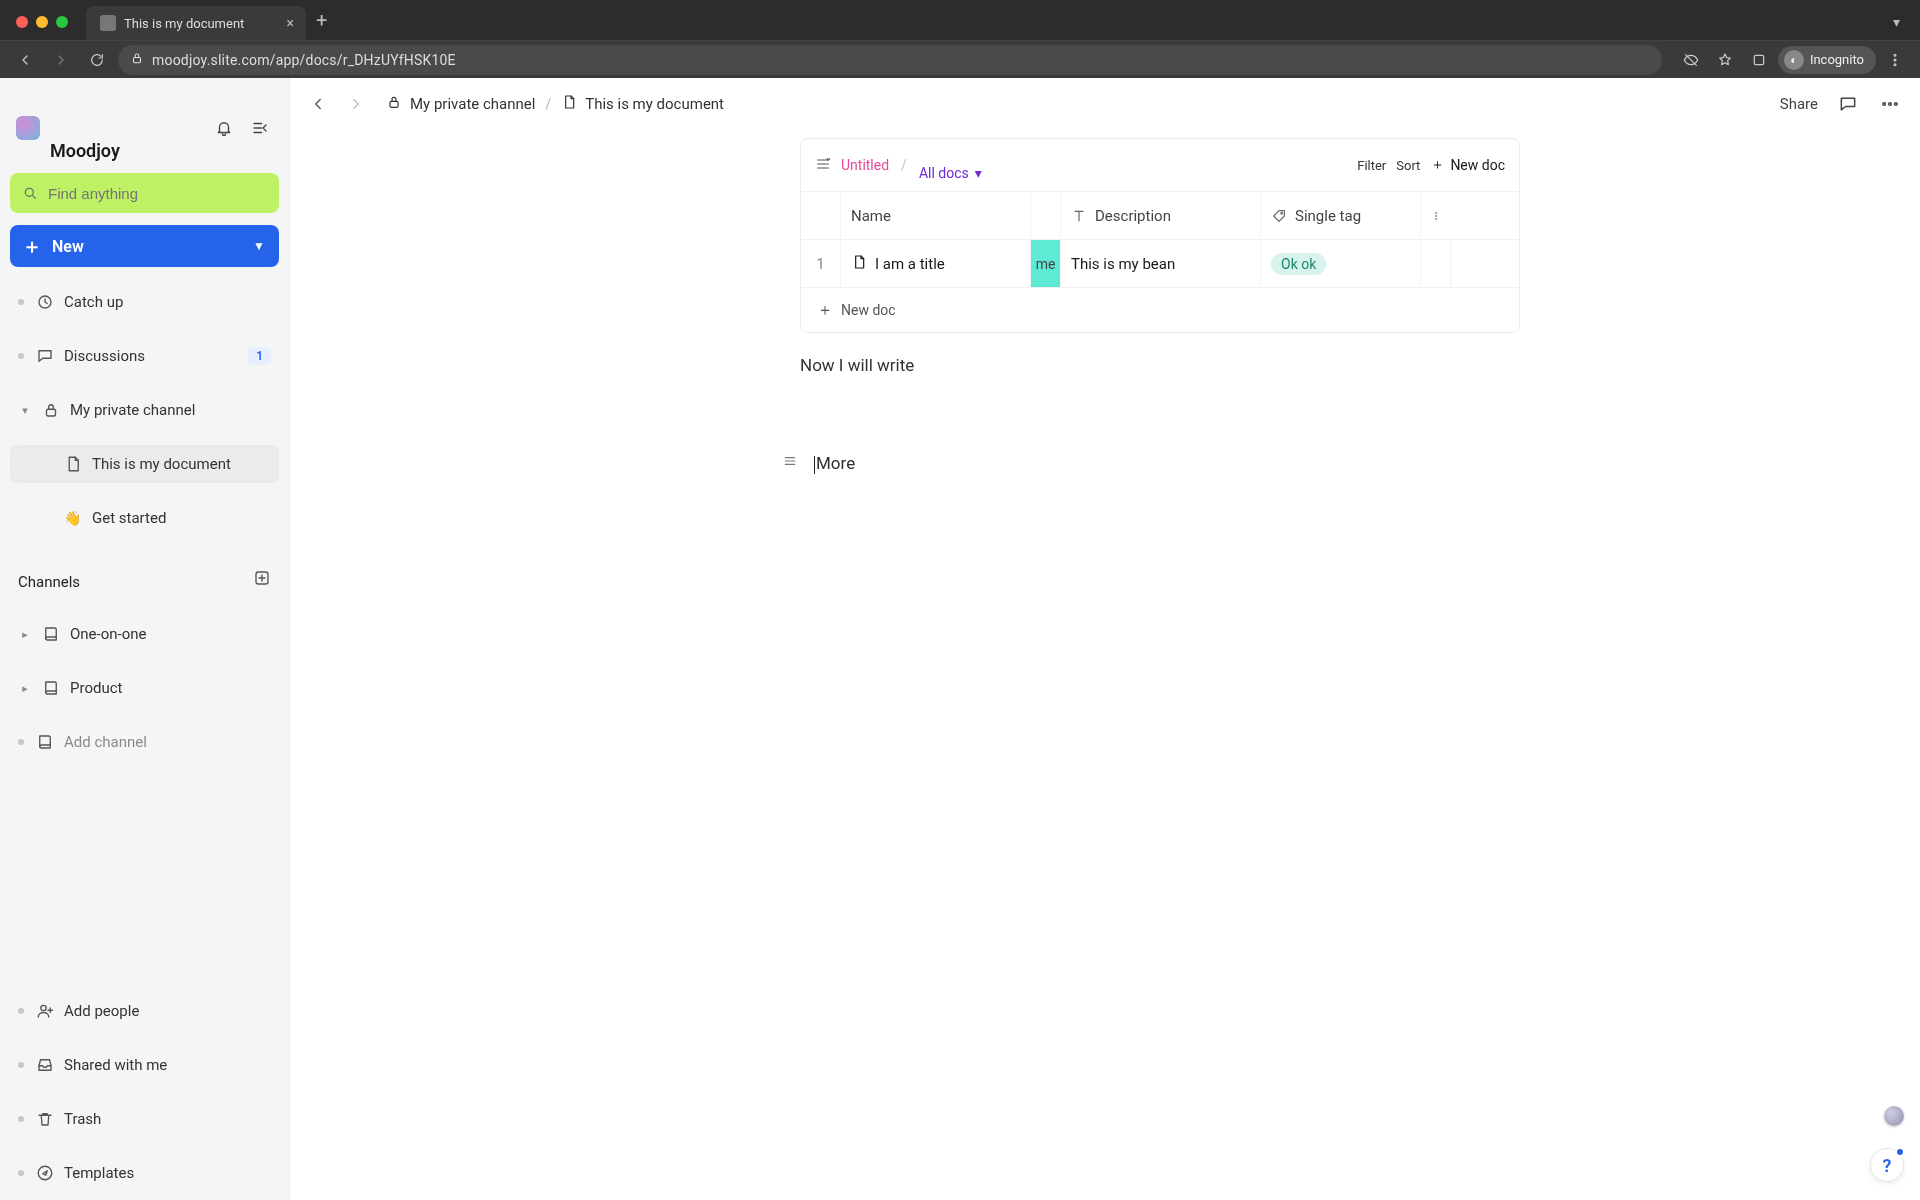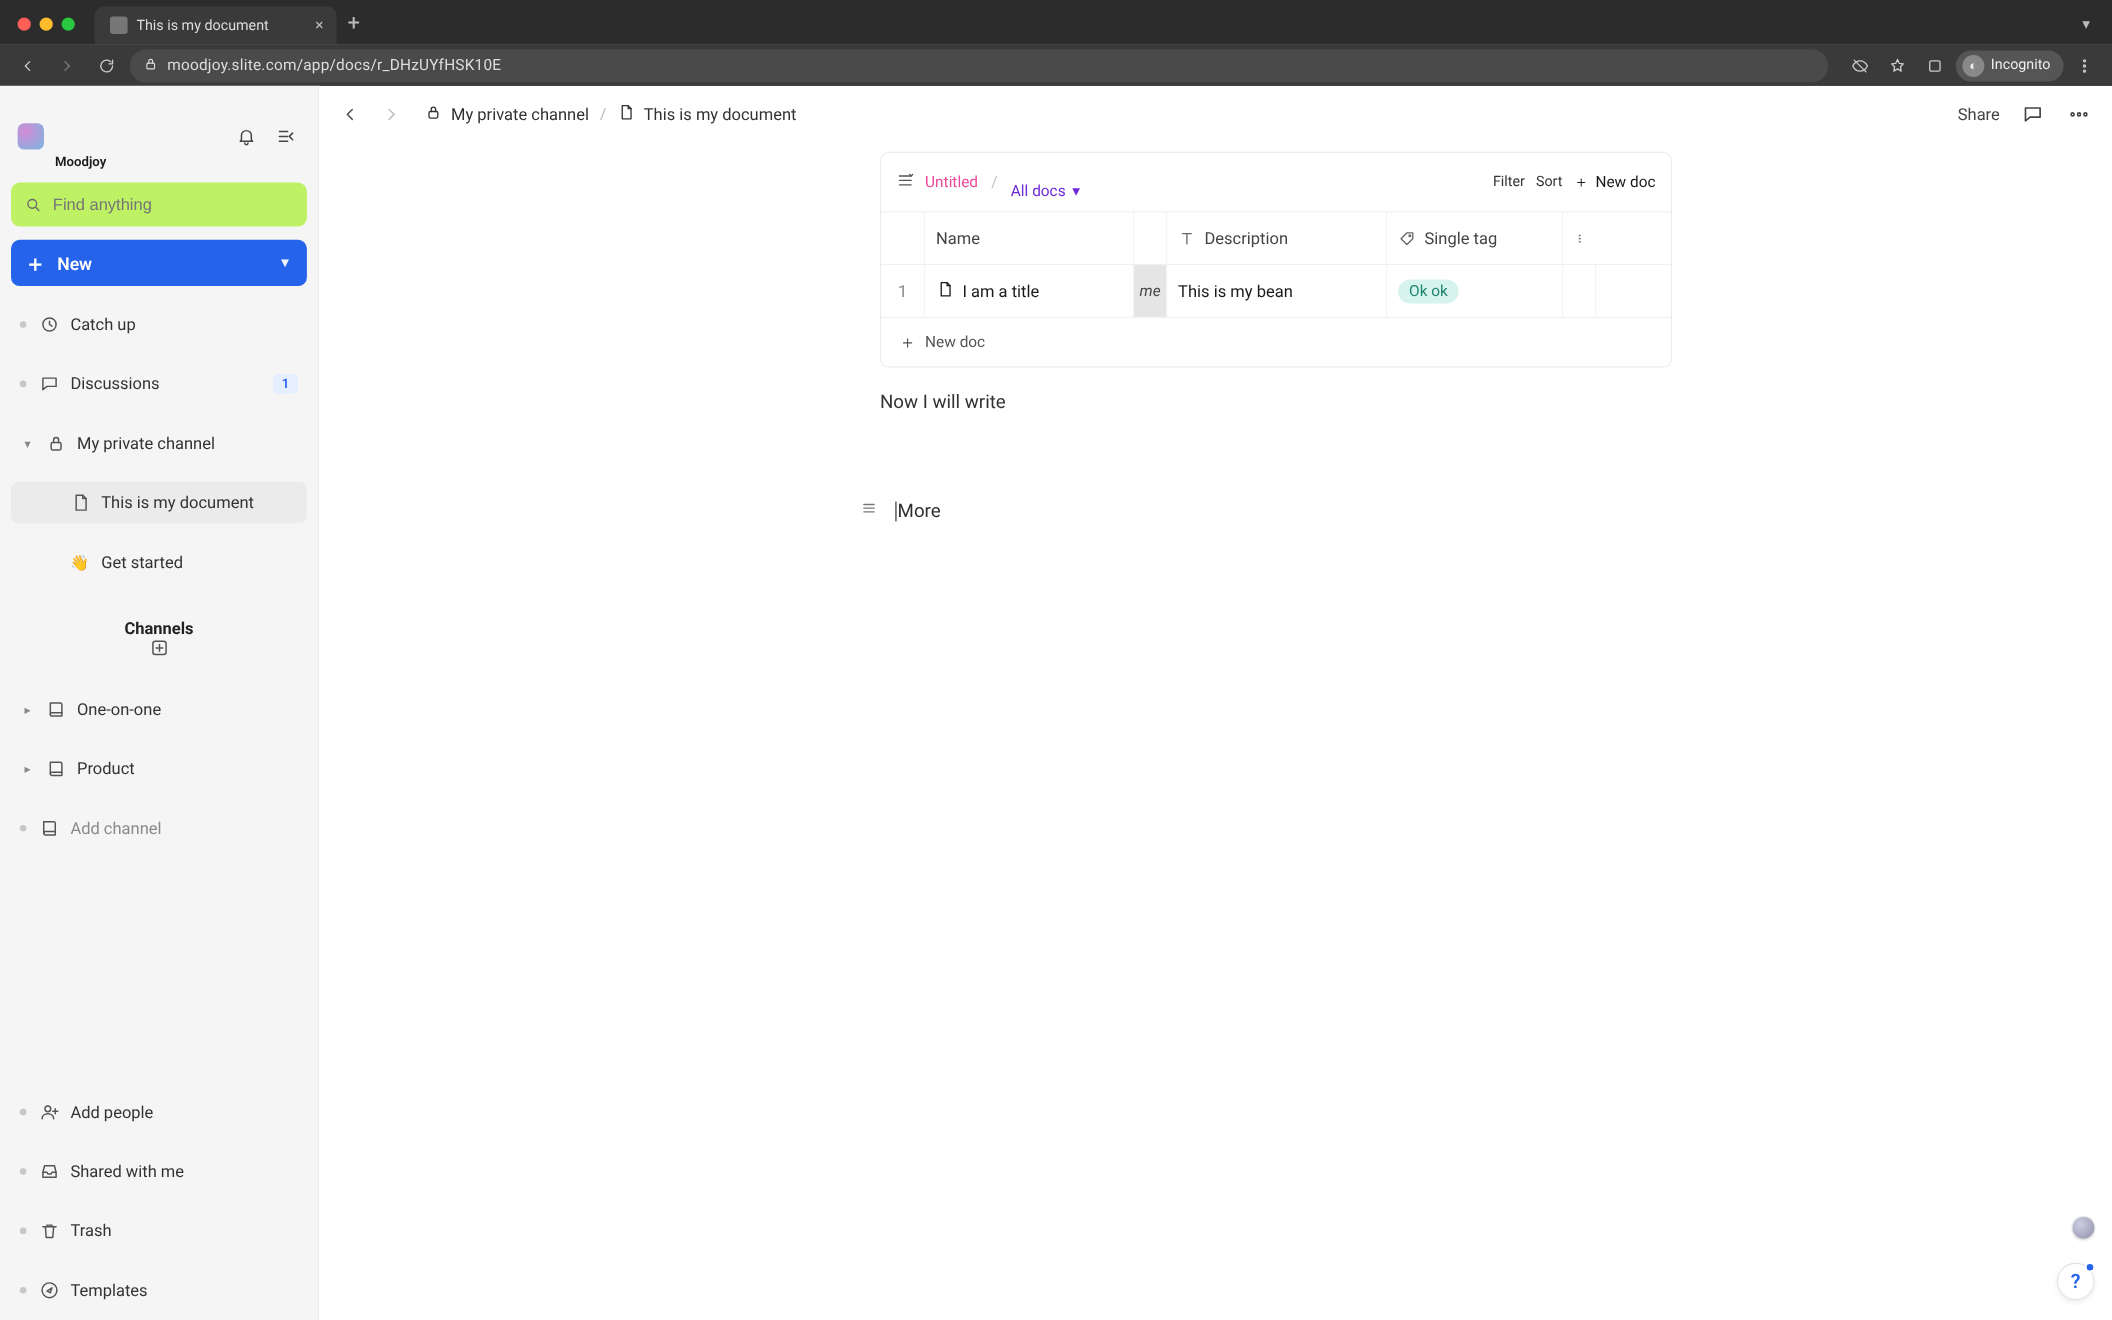--- a/index.html
+++ b/index.html
@@ -61,21 +61,21 @@
   
   .app { display:flex; height: calc(100vh - 78px); background:#fff; }
 
   
   .sidebar {
     width: 290px; background:#f5f5f5; border-right:1px solid #ececec;
     display:flex; flex-direction:column; padding: 12px 10px 8px;
   }
   .ws-row { display:flex; align-items:center; gap:10px; padding: 4px 6px 12px; }
   .ws-avatar { width:24px; height:24px; border-radius:6px; background: radial-gradient(circle at 30% 30%, #d28bd5, #7ab6e0); }
-  .ws-name { font-weight:600; font-size:12px; flex:1;margin-top:46px; }
+  .ws-name { font-weight:600; font-size:18px; flex:1;margin-top:46px; }
   .ws-actions { display:flex; gap:10px; color:#444; }
   .ws-actions .ic { width:26px; height:26px; display:flex; align-items:center; justify-content:center; cursor:pointer; border-radius:5px; }
 
   .search {
     display:flex; align-items:center; gap:10px; background:#bef264;
     border-radius:8px; height:40px; padding:0 12px; color:#6a6a6a; margin-bottom:12px;
   }
   .search svg { width:16px; height:16px; color:#6a6a6a; }
   .search-input { border:none; background:transparent; outline:none; font-size:15px; color:#333; flex:1; }
 
@@ -100,22 +100,22 @@
   .item-icon svg { width:18px; height:18px; }
   .item-label { flex:1; font-size:15px; }
   .badge { background:#e6efff; color:#2563eb; font-size:12px; font-weight:600; padding:2px 8px; border-radius:5px; }
 
   .doc-item { padding-left: 30px; }
   .doc-item.active { background:#ebebeb; }
   .doc-item .chevron { visibility:hidden; }
   .doc-emoji { width:18px; text-align:center; }
 
   .section-title {
-    display:flex; align-items:center; justify-content:space-between;
-    padding: 16px 8px 8px; color:#222; font-weight:700; font-size:15px;flex-direction:column;
+    display:flex; align-items:flex-end; justify-content:space-between;
+    padding: 16px 8px 8px; color:#222; font-weight:400; font-size:15px;
   }
   .section-title .add-ic { color:#555; cursor:pointer; }
 
   .add-channel { color:#8a8a8a; }
 
   .sidebar-spacer { flex:1; }
 
   
   .main { flex:1; display:flex; flex-direction:column; }
 
@@ -158,21 +158,21 @@
   }
   .dt-columns { height:48px; border-bottom:1px solid #f0f0f0; color:#444; font-size:15px; }
   .dt-col { display:flex; align-items:center; gap:8px; padding:0 10px; height:100%; border-right:1px solid #f3f3f3; }
   .dt-col.idx { justify-content:center; border-left:none; }
   .dt-col:last-child { border-right:none; justify-content:center; color:#777; cursor:pointer; }
   .dt-col.desc svg, .dt-col.tag svg { width:16px; height:16px; color:#666; }
 
   .dt-row { height:48px; border-bottom:1px solid #f0f0f0; font-size:15px; }
   .dt-cell { display:flex; align-items:center; gap:8px; padding:0 10px; height:100%; border-right:1px solid #f3f3f3; overflow:hidden; }
   .dt-cell.idx { justify-content:center; color:#888; }
-  .dt-cell.extra { background:#e5e5e5; font-size:14px; color:#444; border-right:1px solid #f3f3f3; justify-content:center;font-style:italic; }
+  .dt-cell.extra { background:#5eead4; font-size:14px; color:#444; border-right:1px solid #f3f3f3; justify-content:center; }
   .tag-pill { background:#d6f3ed; color:#1e856d; padding:3px 10px; border-radius:12px; font-size:14px; }
 
   .dt-new-row { height:44px; display:flex; align-items:center; gap:8px; padding:0 16px; color:#555; cursor:pointer; }
   .dt-new-row .plus { font-size:16px; }
 
   .body-text { margin-top:22px; color:#333; font-size:17px; }
   .more-line { margin-top:78px; display:flex; align-items:center; gap:16px; color:#2e2e2e; font-size:17px; margin-left:-18px; }
   .more-line .ham svg { width:16px; height:16px; color:#777; }
   .text-cursor {
     display:inline-block; width:1px; height:18px; background:#222; vertical-align:middle;

